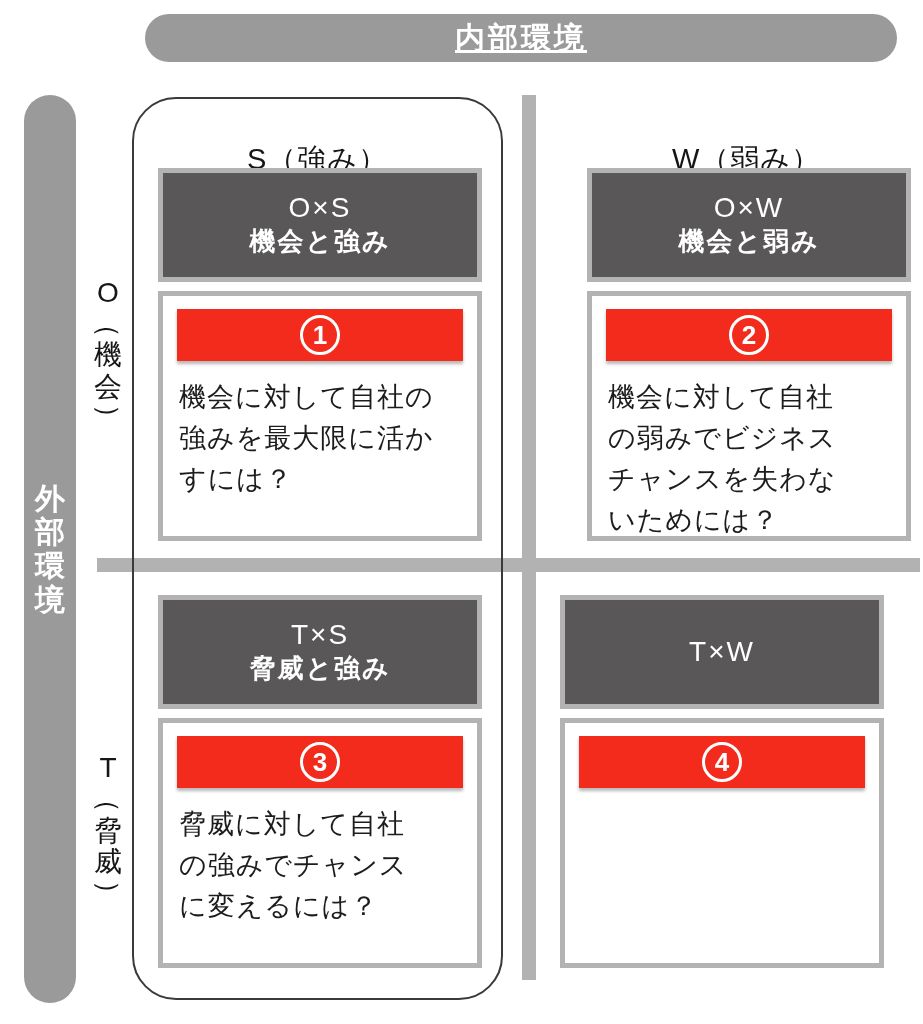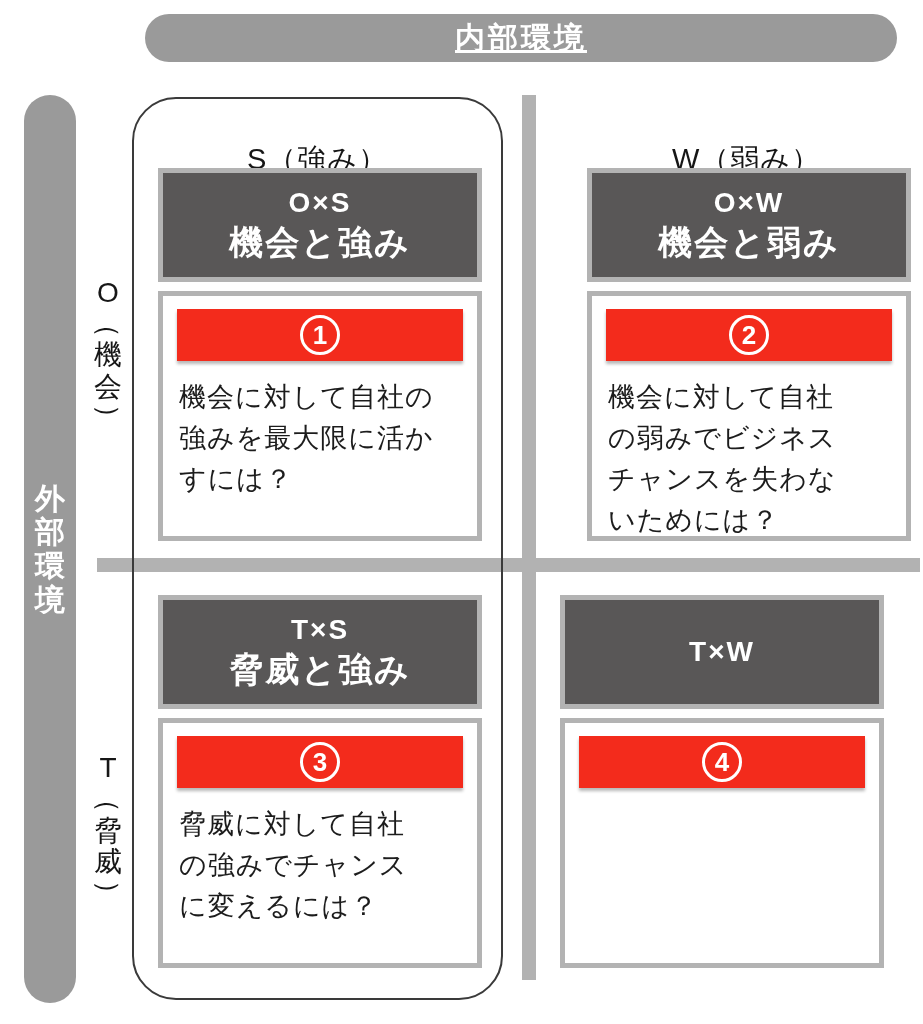--- a/index.html
+++ b/index.html
@@ -76,22 +76,22 @@
   .quad.q-ow { left: 587px; top: 168px; }
   .quad.q-ts { left: 158px; top: 595px; }
   .quad.q-tw { left: 560px; top: 595px; }
 
   .quad-header {
     box-sizing: border-box;
     height: 114px; border: 5px solid #b3b3b3; background: #595757;
     display: flex; flex-direction: column; align-items: center; justify-content: center;
     color: #ffffff; margin-bottom: 9px;
   }
-  .qh1 { font-size: 28px; font-weight: bold; letter-spacing: 2px; line-height: 1.2; }
-  .qh2 { font-size: 34px; font-weight: bold; letter-spacing: 2px; line-height: 1.3; }
+  .qh1 { font-size: 28px; font-weight: normal; letter-spacing: 2px; line-height: 1.2; }
+  .qh2 { font-size: 26px; font-weight: bold; letter-spacing: 2px; line-height: 1.3; }
 
   .quad-body {
     box-sizing: border-box;
     height: 250px; border: 5px solid #b3b3b3; background: #ffffff;
   }
   .redbar {
     height: 52px; margin: 13px 14px 0 14px;
     background: #f32b1c;
     display: flex; align-items: center; justify-content: center;
     box-shadow: 0 3px 3px rgba(0,0,0,0.28);

